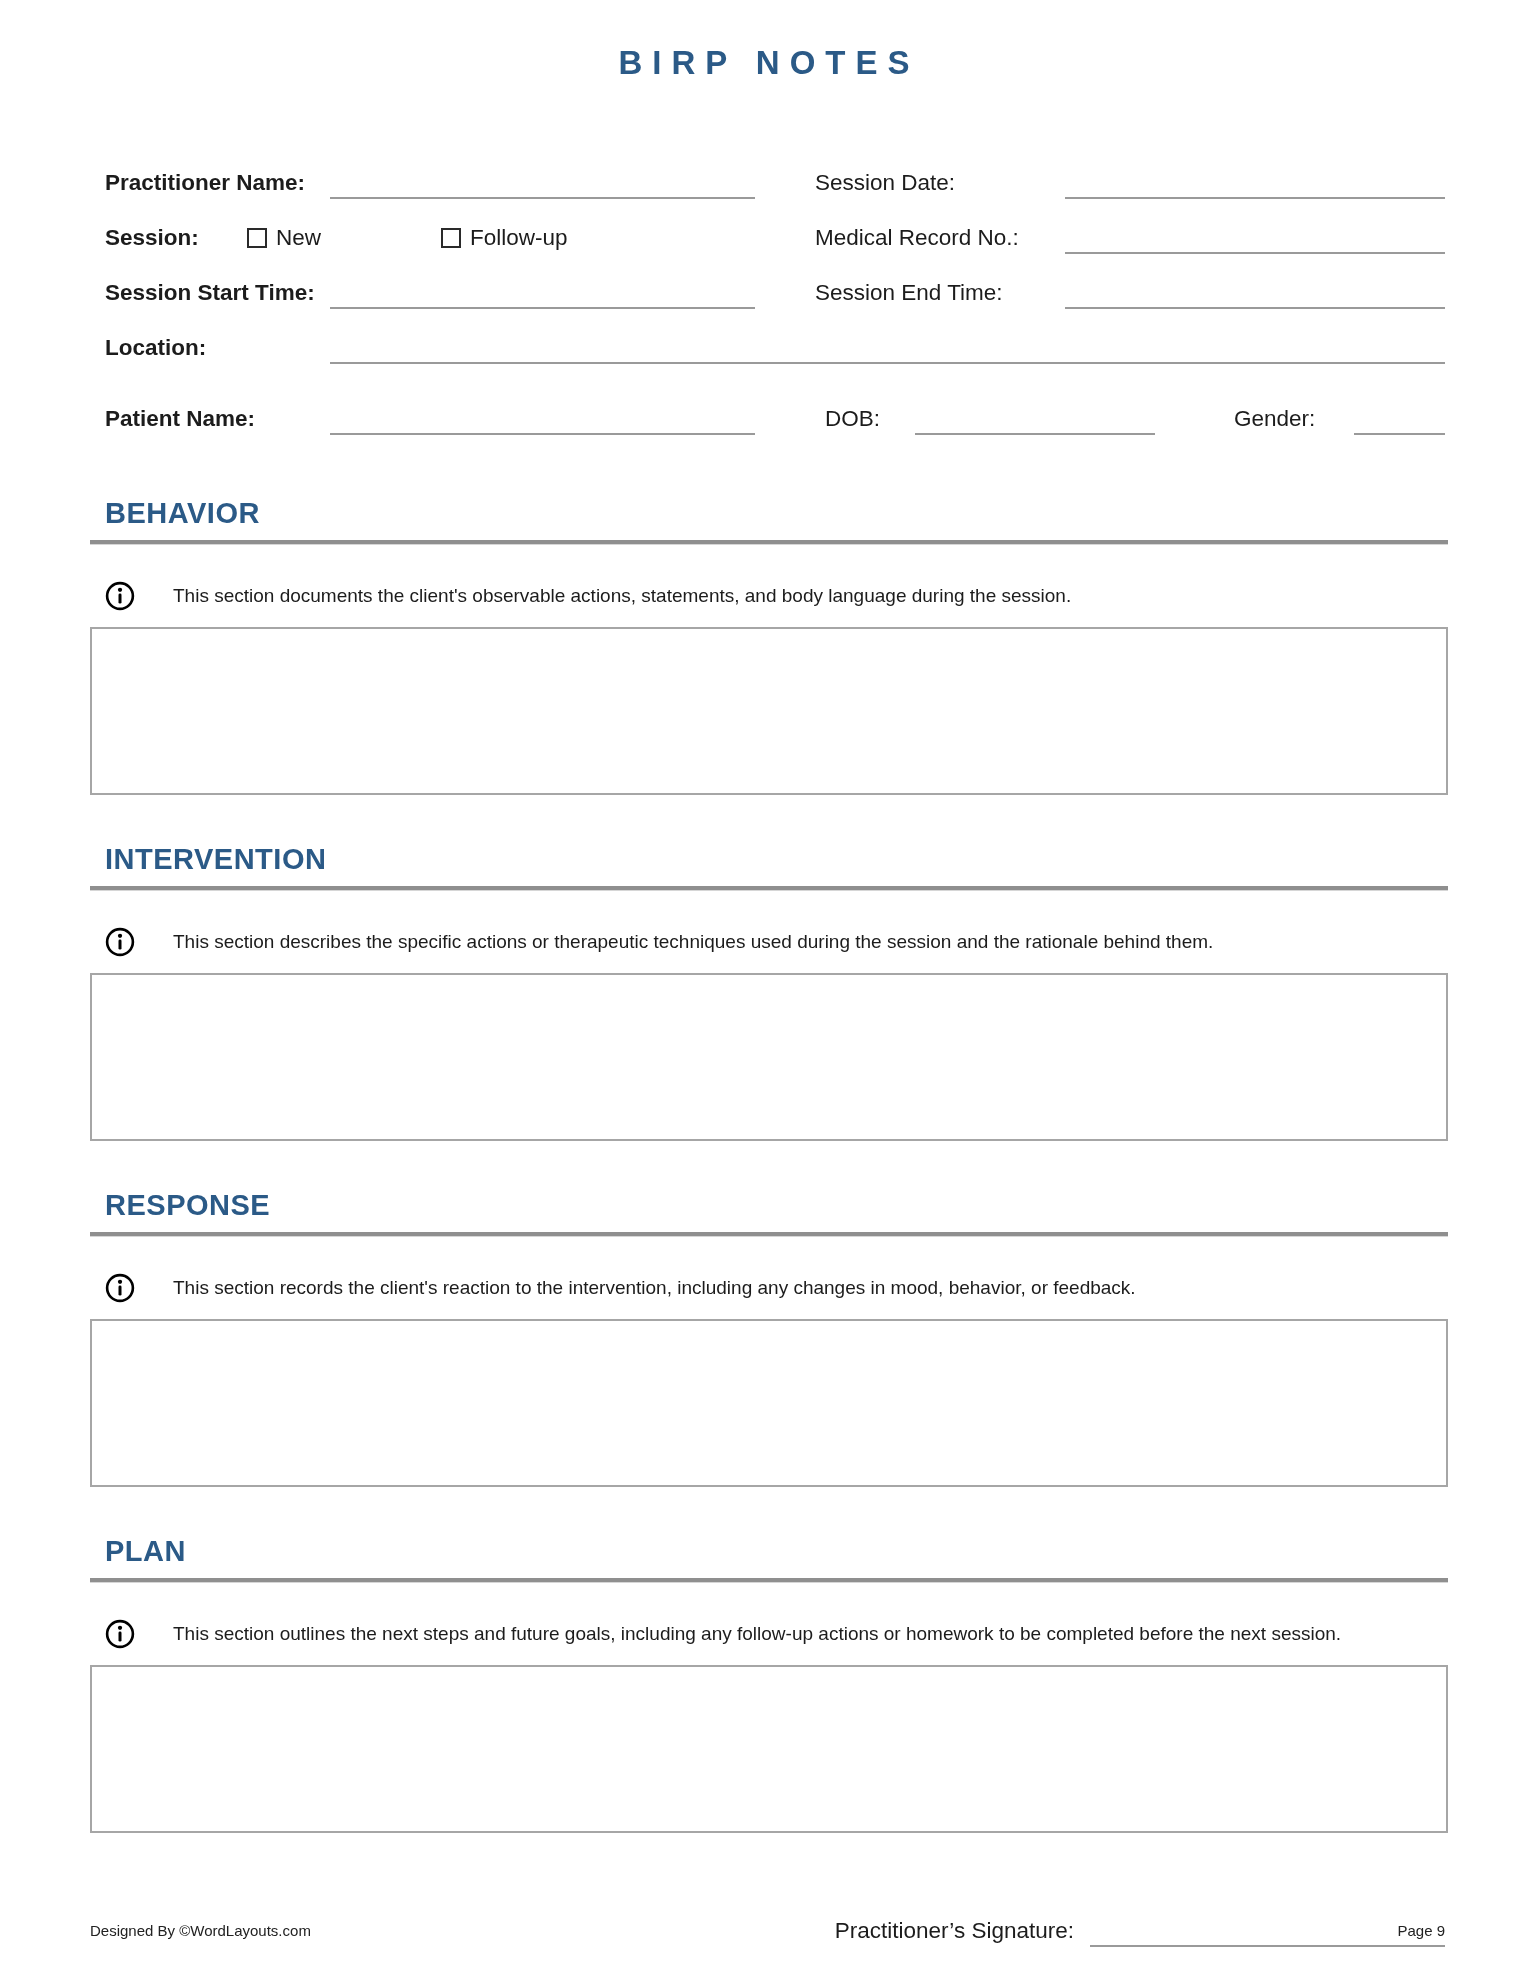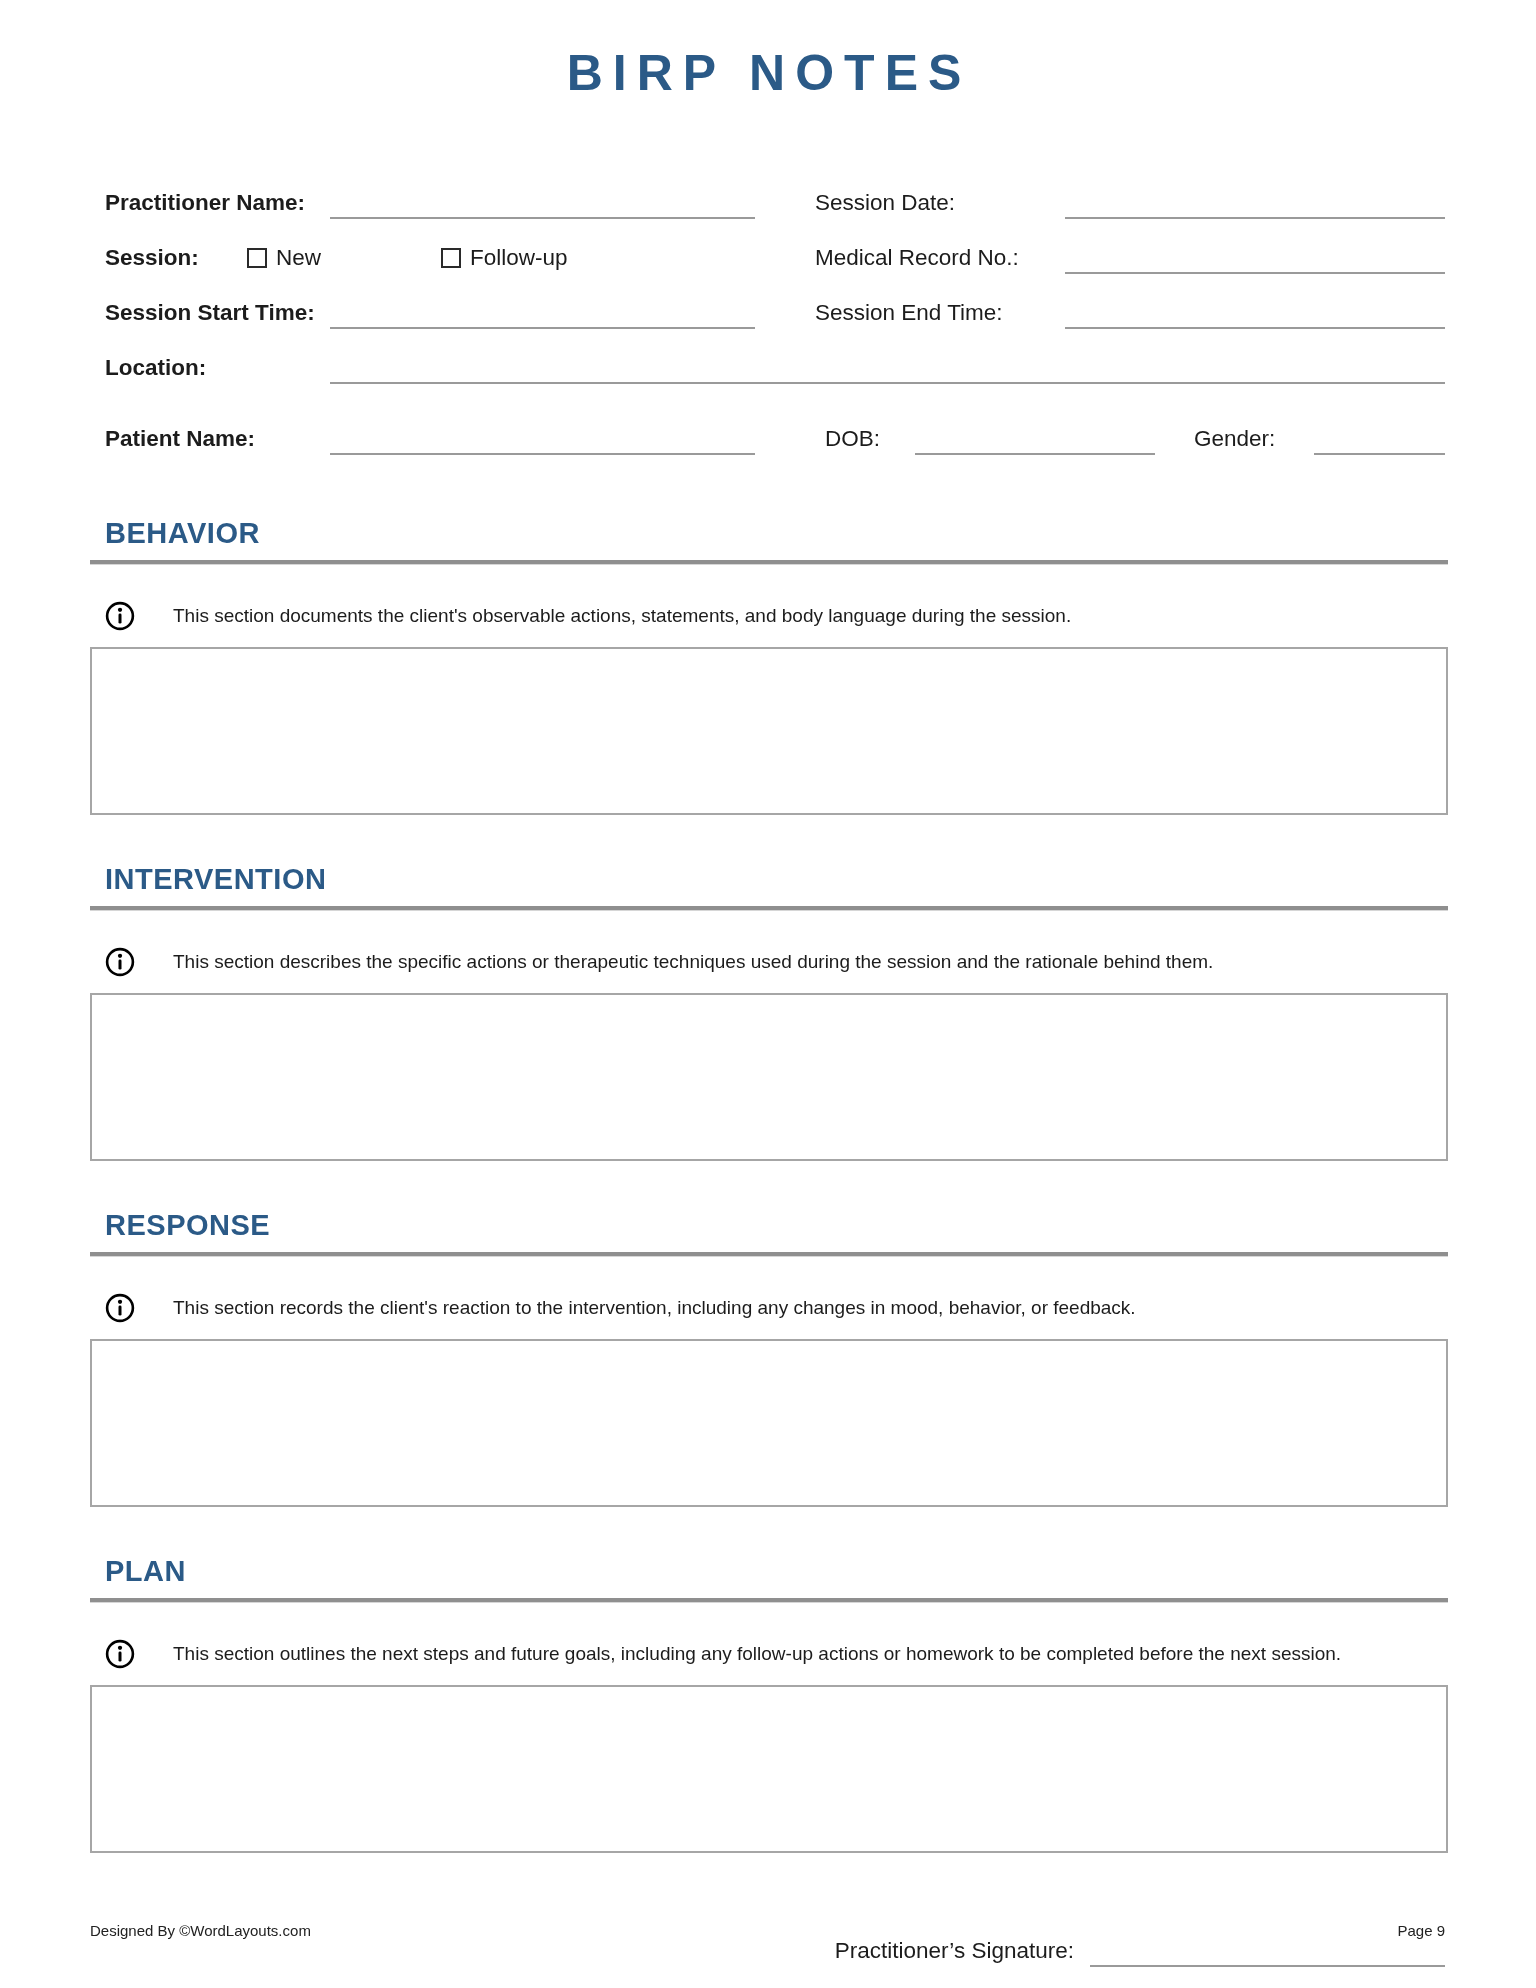--- a/index.html
+++ b/index.html
@@ -10,21 +10,21 @@
     background:#ffffff;
     font-family:"Liberation Sans","DejaVu Sans",sans-serif;
     color:#1c1c1c;
     overflow:hidden;
   }
   .content { position:absolute; left:90px; top:0; width:1358px; }
 
   .title {
     margin-top:44px;
     text-align:center;
-    font-size:50px;
+    font-size:33px;
     font-weight:bold;
     letter-spacing:10px;
     color:#2b5a87;
   }
 
   
   .fields { margin-top:62px; }
   .frow { display:flex; height:55px; align-items:flex-end; }
   .frow.patient { margin-top:16px; }
   .half-left { width:725px; display:flex; align-items:flex-end; }
@@ -169,21 +169,21 @@
       </div>
 
       <div class="frow patient">
         <div class="half-left">
           <span class="lbl pad wL">Patient Name:</span>
           <span class="fill-line lineL"></span>
         </div>
         <div class="half-right">
           <span class="lbl" style="width:90px; margin-left:10px;">DOB:</span>
           <span class="fill-line" style="width:240px;"></span>
-          <span class="lbl" style="width:85px; margin-left:39px;">Gender:</span>
+          <span class="lbl" style="width:85px; margin-left:79px;">Gender:</span>
           <span class="fill-line" style="flex:1; margin-left:35px; margin-right:3px;"></span>
         </div>
       </div>
 
     </div>
 
     <div class="section first">
       <div class="sec-heading">BEHAVIOR</div>
       <div class="sec-rule"></div>
       <div class="sec-info">

